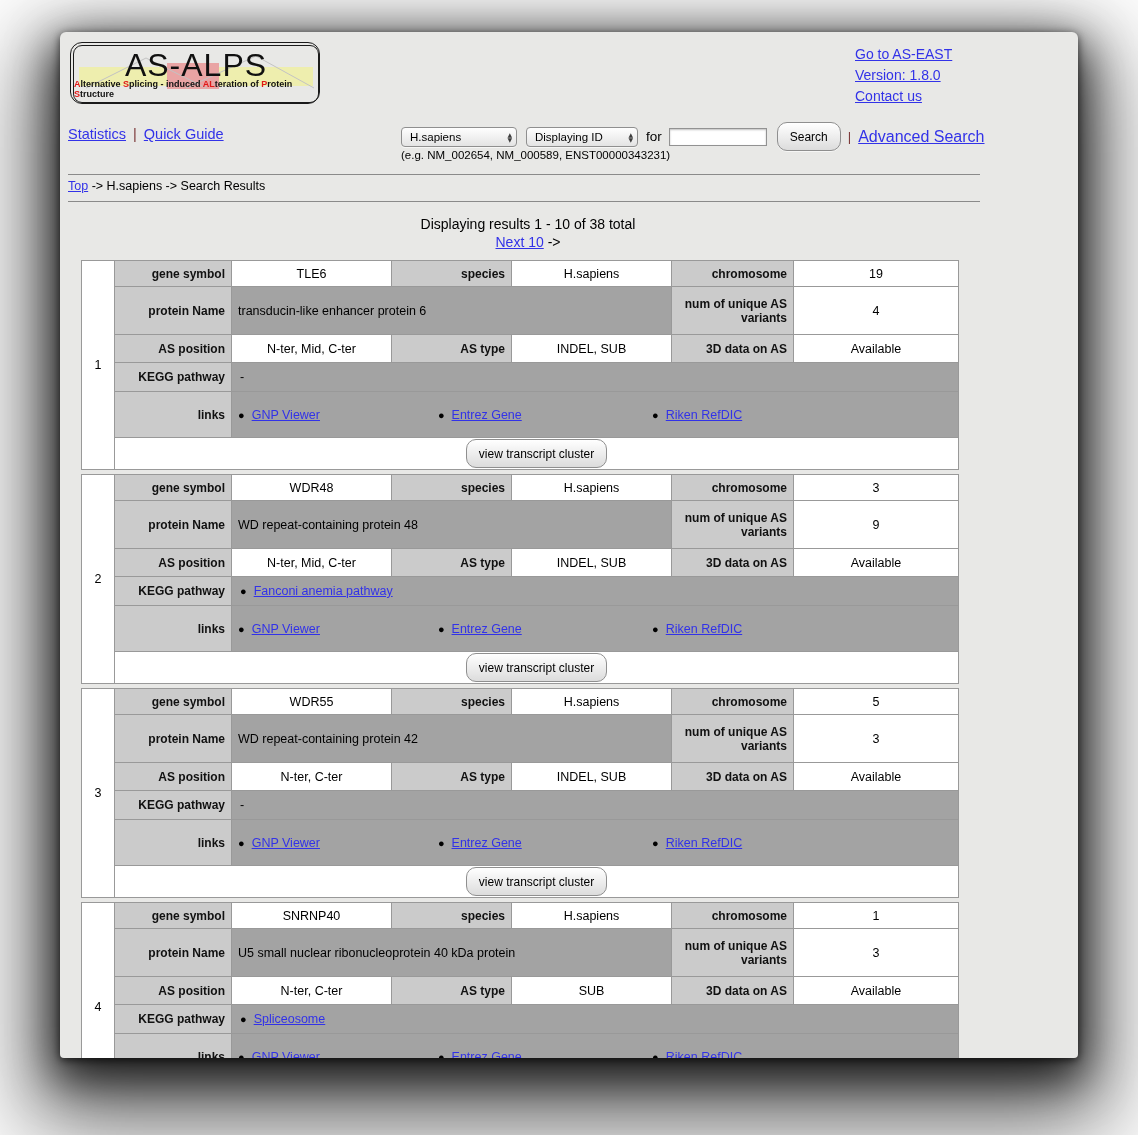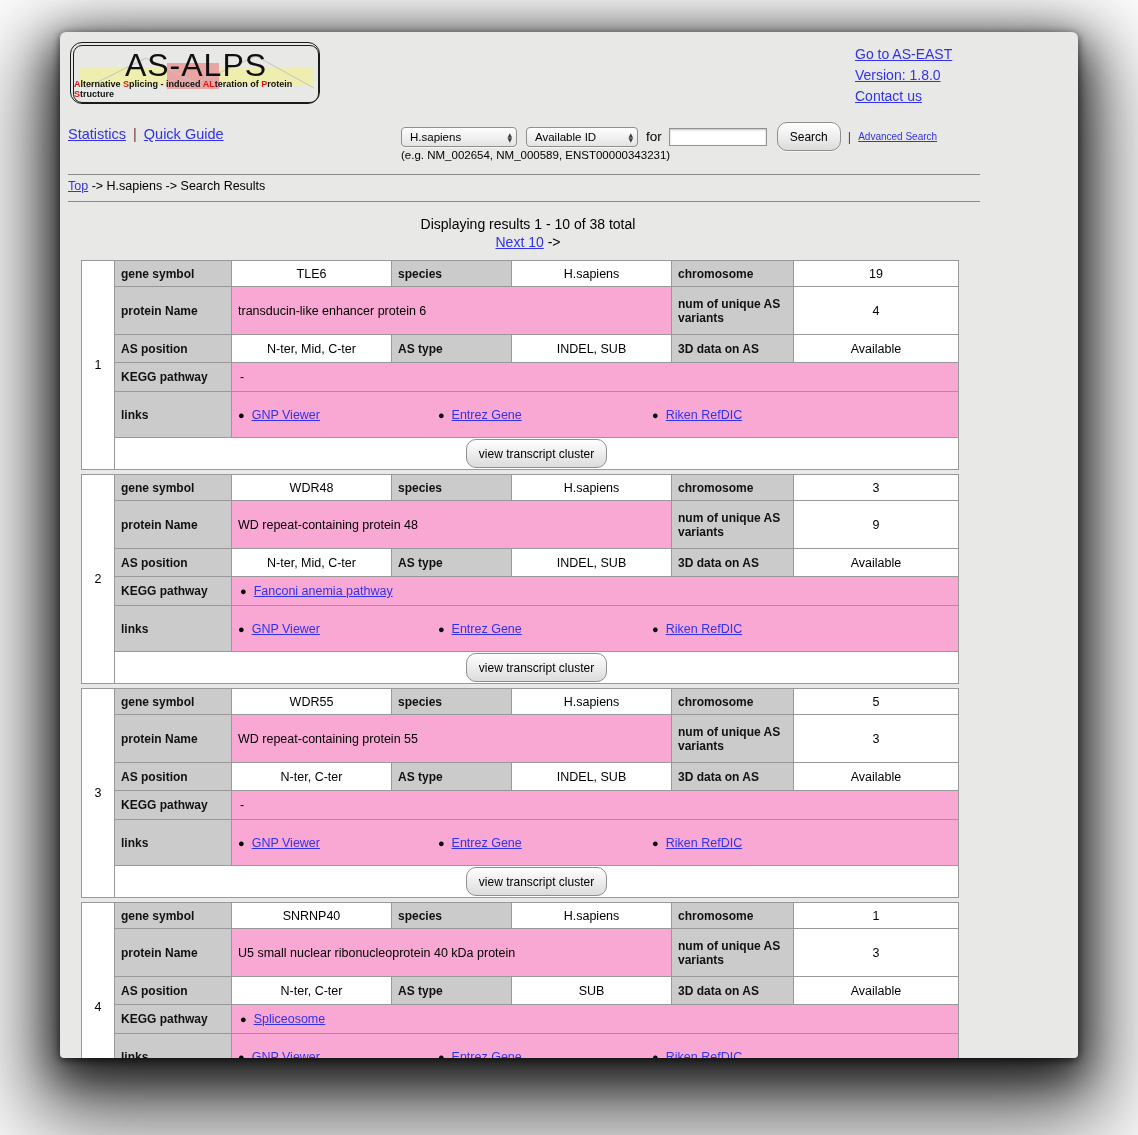--- a/index.html
+++ b/index.html
@@ -44,39 +44,39 @@
     font-size:11.5px;padding:0 4px 0 8px;box-shadow:0 1px 0 rgba(255,255,255,.6);}
   .mac-select .stepper{display:flex;flex-direction:column;align-items:center;margin-left:6px;
     font-family:"DejaVu Sans",sans-serif;font-size:6px;line-height:5px;color:#3c3c3c;}
   .sel-species{width:116px;margin-right:9px;}
   .sel-field{width:112px;margin-right:8px;}
   .for-label{font-size:13.5px;margin-right:7px;}
   .search-input{width:98px;height:18px;border:1px solid #929292;background:#fff;box-sizing:border-box;
     box-shadow:inset 0 1px 2px rgba(0,0,0,.25);margin-right:10px;font-size:12px;padding:0 3px;}
   .mac-button{height:29px;border:1px solid #8f8f8f;border-radius:10px;background:linear-gradient(#ffffff,#dcdcdc);
     font-size:12px;padding:0 12px;font-family:inherit;box-shadow:0 1px 0 rgba(255,255,255,.6);}
-  .adv-link{font-size:10px;text-decoration:underline;}
+  .adv-link{font-size:16px;text-decoration:underline;}
   .search-example{position:absolute;left:341px;top:117px;font-size:11.5px;}
   
   .rule{position:absolute;left:8px;width:912px;border-top:1px solid #8a8a8a;height:0;}
   .rule1{top:142px;}
   .rule2{top:169px;}
   .breadcrumb{position:absolute;left:8px;top:147px;font-size:12.5px;}
   
   .results-summary{position:absolute;left:0;width:936px;top:184px;text-align:center;font-size:14px;}
   .next-line{position:absolute;left:0;width:936px;top:202px;text-align:center;font-size:14px;}
   
   .results{position:absolute;left:21px;top:228px;width:877px;}
   table.entry{border-collapse:collapse;table-layout:fixed;width:877px;margin-bottom:4px;
     font-size:12.5px;background:transparent;}
   table.entry td,table.entry th{border:1px solid #999999;padding:1px 6px;box-sizing:border-box;}
-  table.entry th{background:#cbcbcb;font-weight:bold;text-align:left;font-size:12px;color:#111;}
+  table.entry th{background:#cbcbcb;font-weight:bold;text-align:right;font-size:12px;color:#111;}
   td.idx{background:#ffffff;text-align:center;font-size:12.5px;}
   td.val{background:#ffffff;text-align:center;margin-left:33px;}
-  td.vleft{background:#f9a8d4;text-align:left;}
+  td.vleft{background:#a3a3a3;text-align:left;}
   tr.r1{height:26px;} tr.r2{height:48px;} tr.r3{height:28px;} tr.r4{height:29px;} tr.r5{height:46px;} tr.r6{height:30px;margin-top:12px;}
   .bullet{color:#000;margin-right:7px;font-size:11px;}
   .links-cell-flex{display:flex;align-items:center;}
   .link-seg1{width:28%;} .link-seg2{width:30%;} .link-seg3{flex:1;}
   td.btn-row{background:#ffffff;text-align:center;}
   .kegg-pad{padding-left:2px;}
 </style>
 </head>
 <body>
 
@@ -109,21 +109,21 @@
 
     <div class="search-row">
       <span class="mac-select sel-species">
         <span>H.sapiens</span>
         <span class="stepper">
             <span>▲</span>
             <span>▼</span>
           </span>
       </span>
       <span class="mac-select sel-field">
-        <span>Available ID</span>
+        <span>Displaying ID</span>
         <span class="stepper">
             <span>▲</span>
             <span>▼</span>
           </span>
       </span>
       <span class="for-label">for</span>
       <input class="search-input" type="text" value="" style="">
       <button class="mac-button">Search</button>
       <span class="pipe">|</span>
       <a class="adv-link">Advanced Search</a>
@@ -269,21 +269,21 @@
           <td class="idx" rowspan="6">3</td>
           <th>gene symbol</th>
           <td class="val">WDR55</td>
           <th>species</th>
           <td class="val">H.sapiens</td>
           <th>chromosome</th>
           <td class="val">5</td>
         </tr>
         <tr class="r2">
           <th>protein Name</th>
-          <td class="vleft" colspan="3">WD repeat-containing protein 55</td>
+          <td class="vleft" colspan="3">WD repeat-containing protein 42</td>
           <th>num of unique AS variants</th>
           <td class="val">3</td>
         </tr>
         <tr class="r3">
           <th>AS position</th>
           <td class="val">N-ter, C-ter</td>
           <th>AS type</th>
           <td class="val">INDEL, SUB</td>
           <th>3D data on AS</th>
           <td class="val">Available</td>

